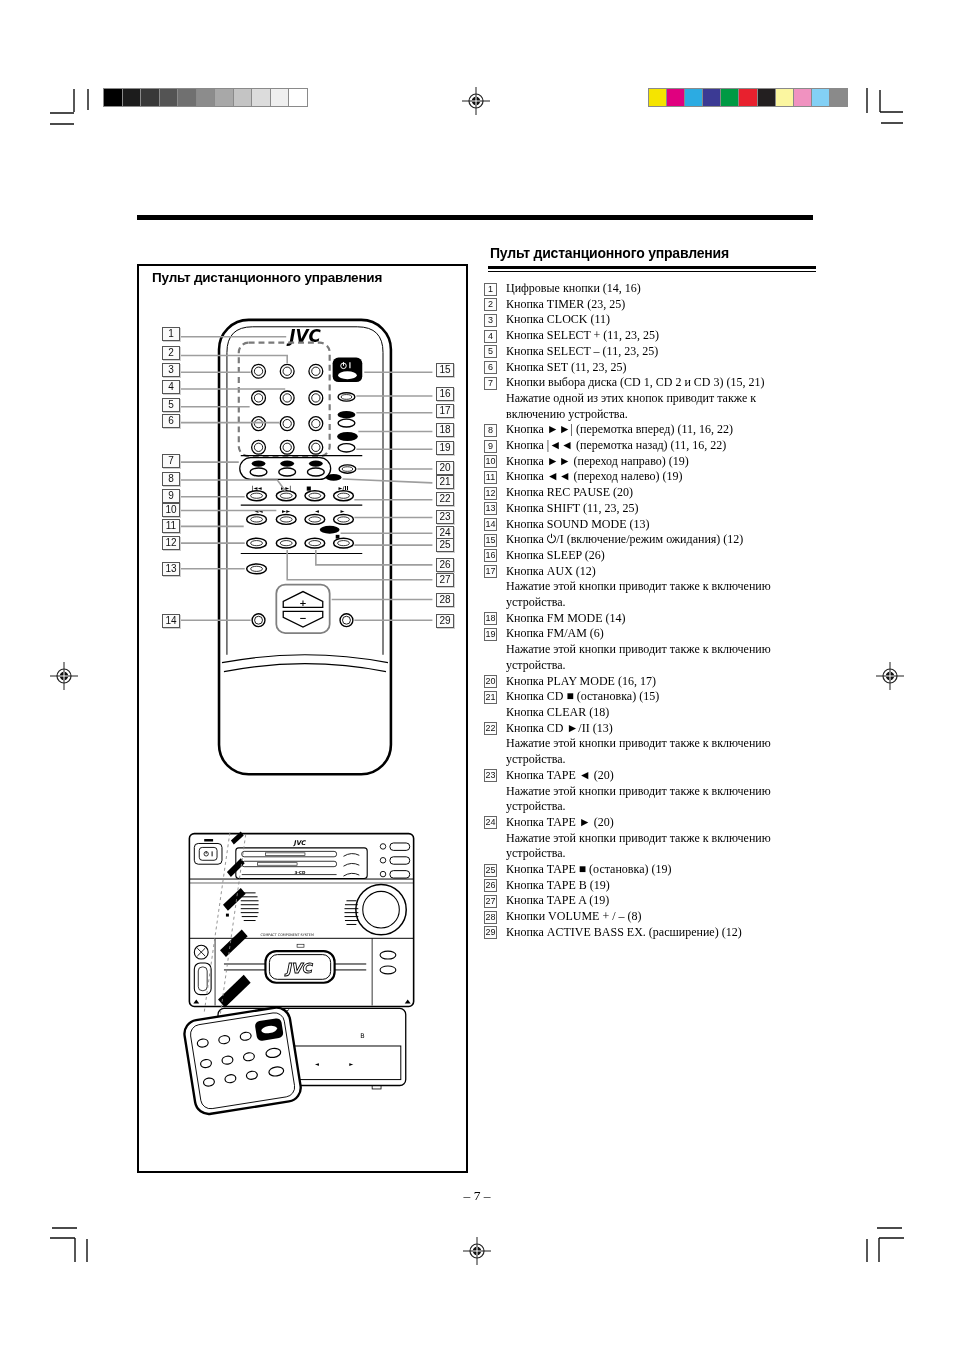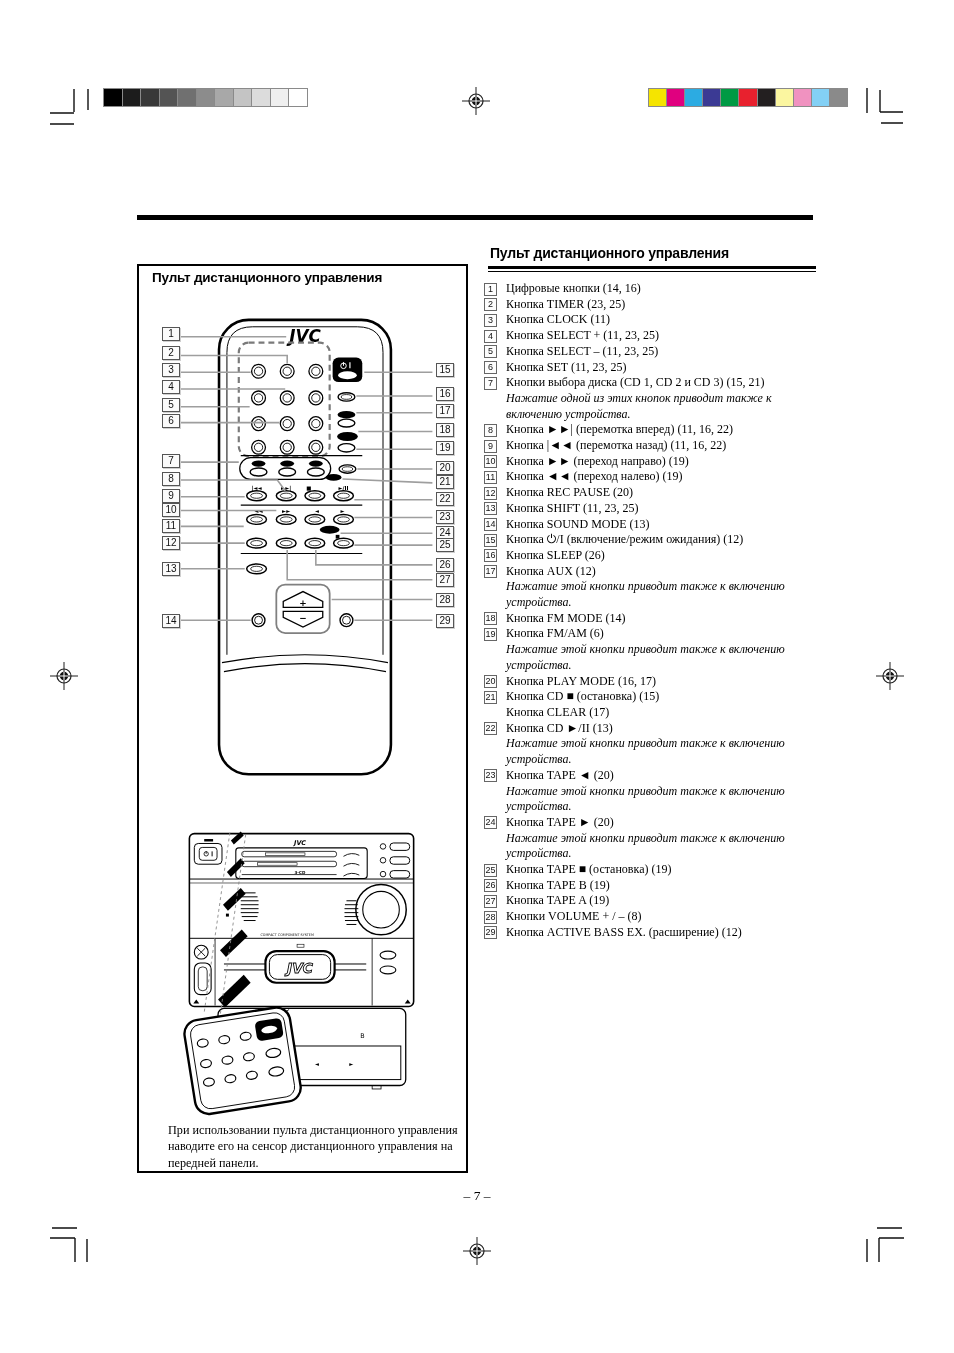--- a/index.html
+++ b/index.html
@@ -16,21 +16,21 @@
   .note{position:absolute;left:29px;top:856px;width:303px;font-family:"Liberation Serif",serif;font-size:12.2px;line-height:16.4px;color:#000;}
   .rtitle{position:absolute;left:490px;top:245px;width:326px;font-size:14px;font-weight:bold;letter-spacing:-0.2px;color:#000;}
   .rrule1{position:absolute;left:488px;top:266px;width:328px;height:3px;background:#000;}
   .rrule2{position:absolute;left:488px;top:271px;width:328px;height:1px;background:#000;}
   .blist{position:absolute;left:484px;top:281px;width:334px;font-family:"Liberation Serif",serif;font-size:12px;color:#000;}
   .item{display:flex;align-items:flex-start;}
   .item .num{flex:0 0 13px;height:13px;margin:1.5px 9px 0 0;border:1px solid #666;background:#fdfdfd;box-sizing:border-box;
              font-family:"Liberation Sans",sans-serif;font-size:9px;line-height:11px;text-align:center;color:#111;}
   .item .txt{flex:1 1 auto;}
   .item .ln{line-height:15.7px;white-space:nowrap;}
-  .item .ln.it{font-style:italic;}
+  .item .ln.it{}
   .pagenum{position:absolute;left:427px;top:1188px;width:100px;text-align:center;font-family:"Liberation Serif",serif;font-size:13.5px;color:#000;}
   svg text{font-family:"DejaVu Sans","Liberation Sans",sans-serif;}
 </style>
 </head>
 <body>
 
 <div class="page">
 
   <svg class="overlay" width="954" height="1353" viewBox="0 0 954 1353">
     <g stroke="#111" stroke-width="1.4" fill="none">
@@ -397,21 +397,20 @@
             <ellipse cx="61" cy="45" rx="5.5" ry="4"></ellipse>
             <ellipse cx="86" cy="45" rx="7.5" ry="4.5"></ellipse>
           <ellipse cx="17" cy="64" rx="5.5" ry="4"></ellipse>
             <ellipse cx="39" cy="64" rx="5.5" ry="4"></ellipse>
             <ellipse cx="61" cy="64" rx="5.5" ry="4"></ellipse>
             <ellipse cx="86" cy="64" rx="7.5" ry="4.5"></ellipse>
         </g>
       </g>
     </svg>
 
-    <div class="note">При использовании пульта дистанционного управления наводите его на сенсор дистанционного управления на передней панели.</div>
   <div class="callout" style="left: 23px; top: 61px;">1</div>
       <div class="callout" style="left: 23px; top: 80px;">2</div>
       <div class="callout" style="left: 23px; top: 97px;">3</div>
       <div class="callout" style="left: 23px; top: 114px;">4</div>
       <div class="callout" style="left: 23px; top: 132px;">5</div>
       <div class="callout" style="left: 23px; top: 148px;">6</div>
       <div class="callout" style="left: 23px; top: 188px;">7</div>
       <div class="callout" style="left: 23px; top: 206px;">8</div>
       <div class="callout" style="left: 23px; top: 223px;">9</div>
       <div class="callout" style="left: 23px; top: 237px;">10</div>
@@ -563,21 +562,21 @@
       <div class="item">
         <span class="num">20</span>
         <div class="txt">
           <div class="ln">Кнопка PLAY MODE (16, 17)</div>
         </div>
       </div>
       <div class="item">
         <span class="num">21</span>
         <div class="txt">
           <div class="ln">Кнопка CD ■ (остановка) (15)</div>
-          <div class="ln">Кнопка CLEAR (17)</div>
+          <div class="ln">Кнопка CLEAR (18)</div>
         </div>
       </div>
       <div class="item">
         <span class="num">22</span>
         <div class="txt">
           <div class="ln">Кнопка CD ►/II (13)</div>
           <div class="ln it">Нажатие этой кнопки приводит также к включению</div>
           <div class="ln it">устройства.</div>
         </div>
       </div>

